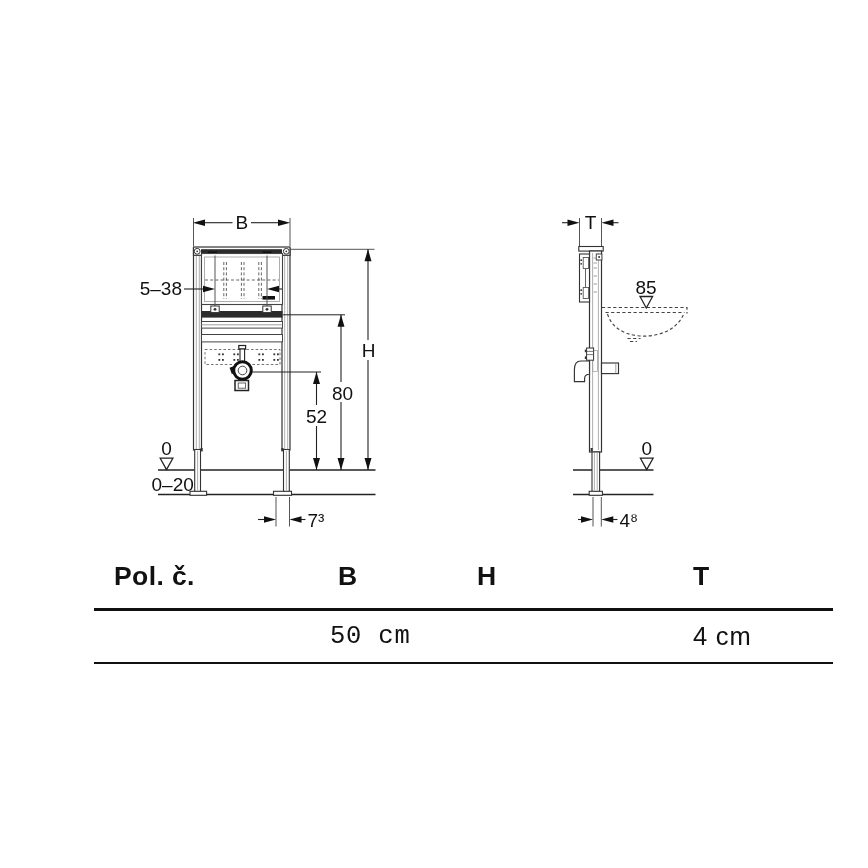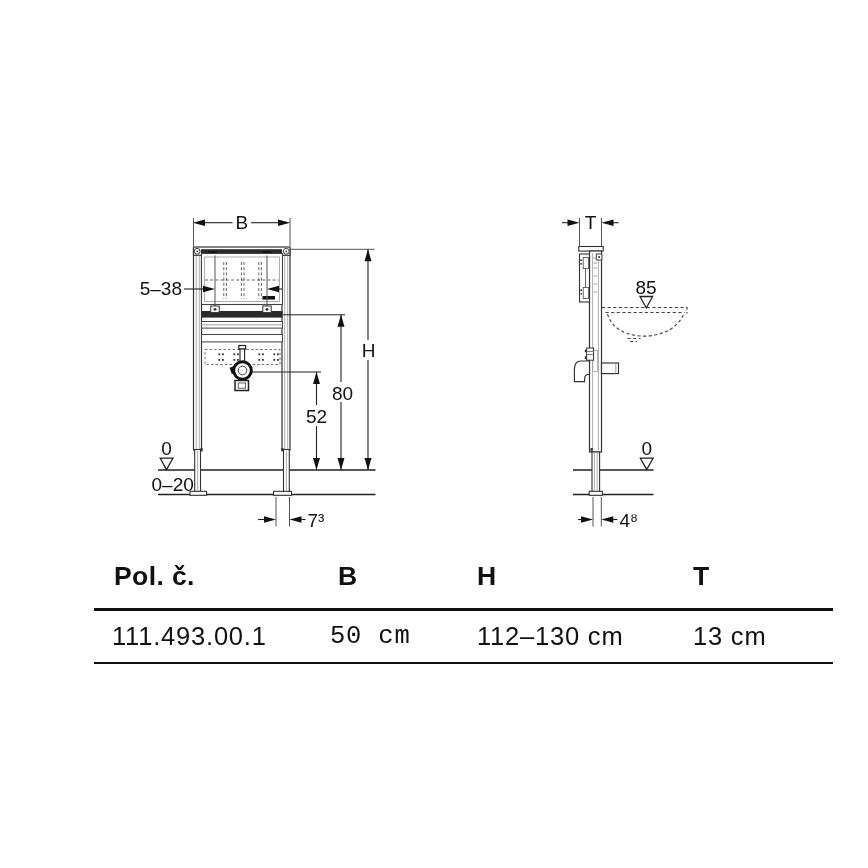--- a/index.html
+++ b/index.html
@@ -273,21 +273,19 @@
 
 
 <div class="table-layer">
   <span class="t-head" style="left:114px;top:563px;">Pol. č.</span>
   <span class="t-head" style="left:338px;top:563px;">B</span>
   <span class="t-head" style="left:477px;top:563px;">H</span>
   <span class="t-head" style="left:693px;top:563px;">T</span>
 
   <div class="t-rule" style="left:94px;top:607.5px;width:739px;height:3.2px;"></div>
 
-  <span class="t-cell" style="left:112px;top:624px;">111.493.00.1</span>
   <span class="t-cell" style="left:330px;top:624px;font-family:Liberation Mono, monospace;">50 cm</span>
-  <span class="t-cell" style="left:477px;top:624px;">112–130 cm</span>
-  <span class="t-cell" style="left:693px;top:624px;">13 cm</span>
+  <span class="t-cell" style="left:693px;top:624px;">4 cm</span>
 
   <div class="t-rule" style="left:94px;top:661.5px;width:739px;height:2.9px;"></div>
 </div>
 
 </div>
 
 </body></html>

